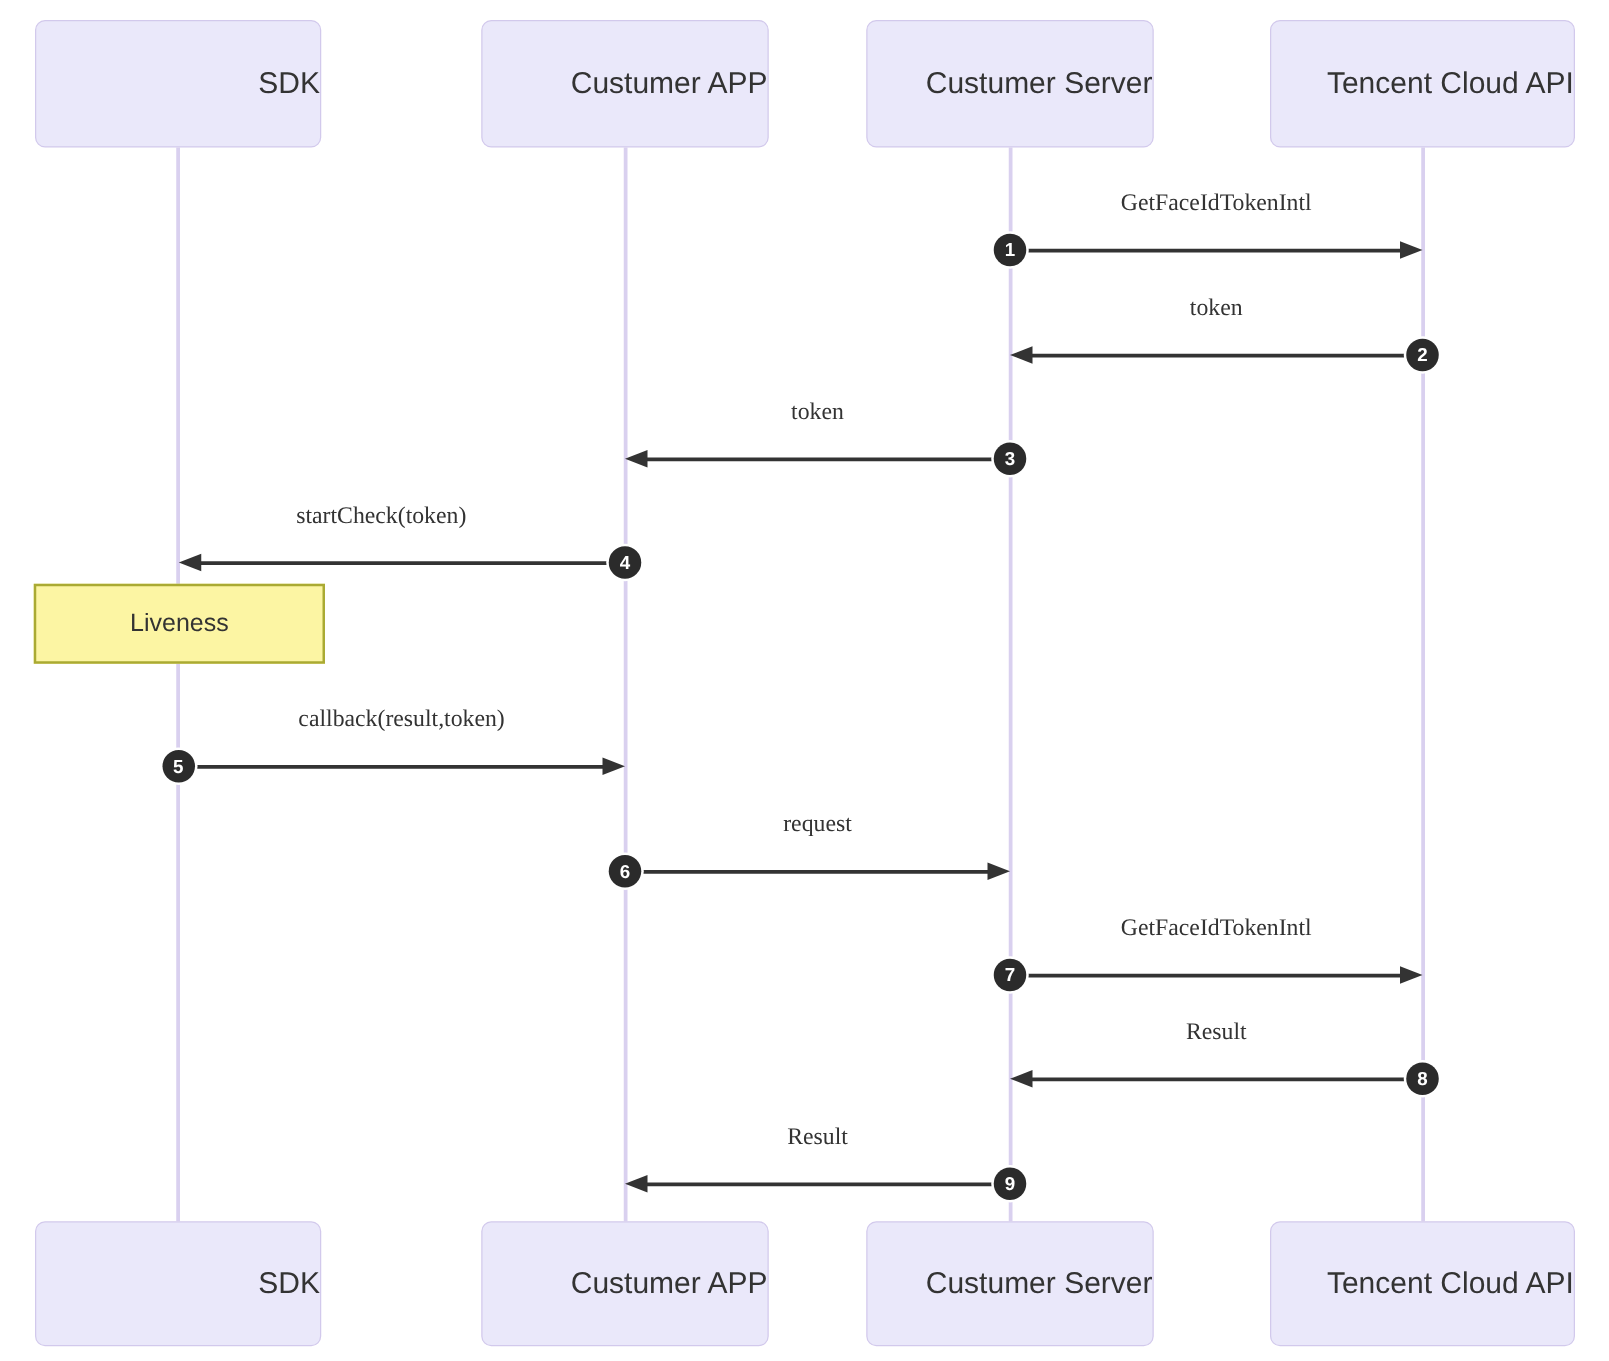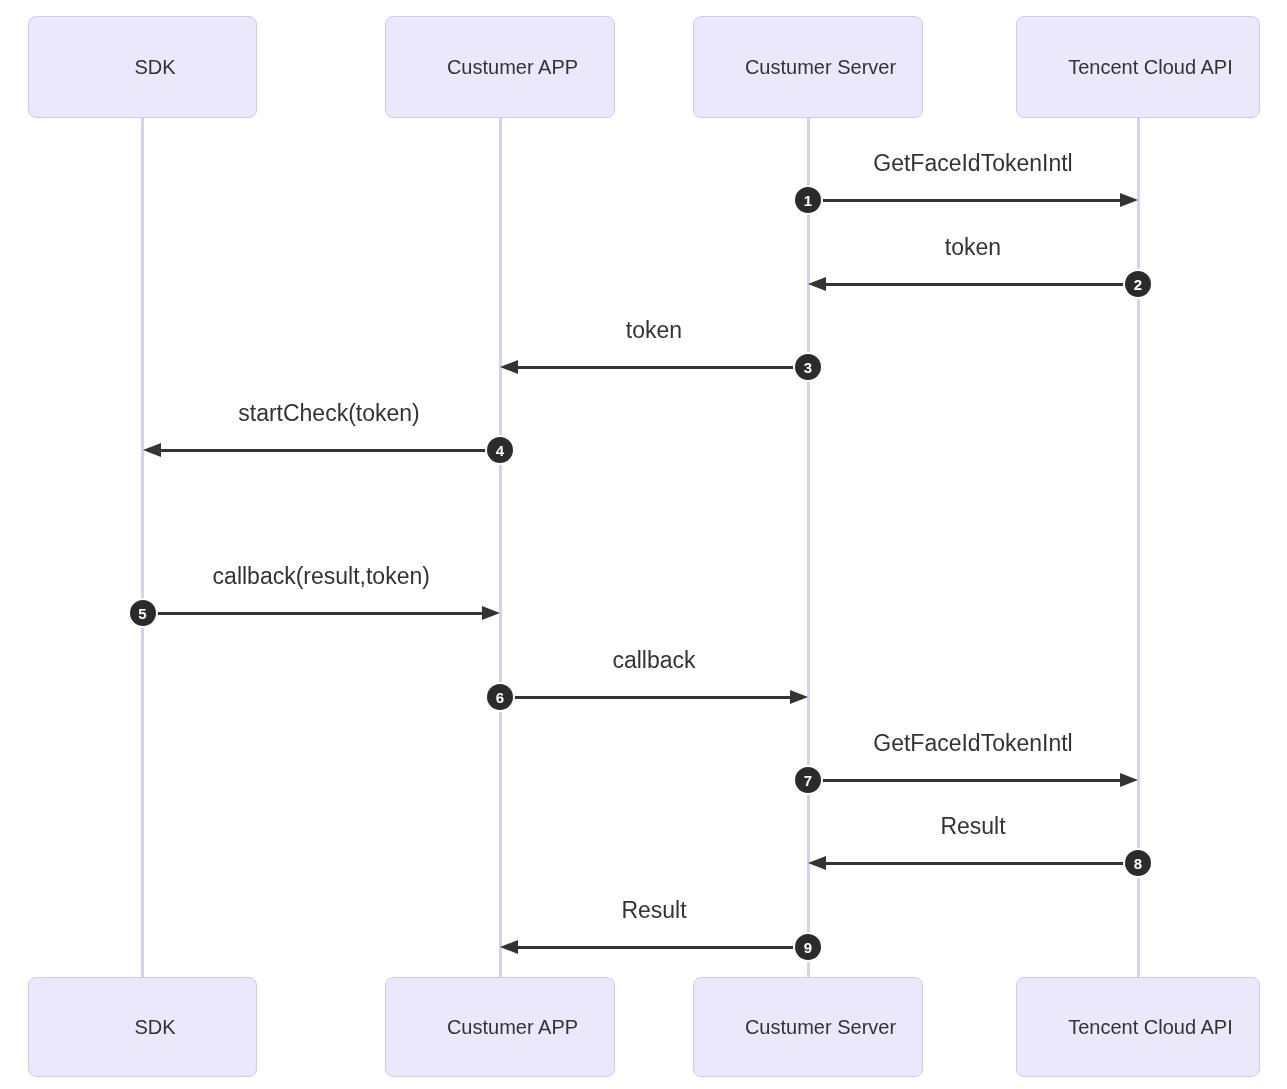--- a/index.html
+++ b/index.html
@@ -16,27 +16,28 @@
   #canvas{
     position:relative; width:1287px; height:1089px;
     background:var(--bg); overflow:hidden;
   }
   .lifeline{
     position:absolute; width:3px; background:var(--lifeline); z-index:0;
   }
   .actor-box{
     position:absolute; background:var(--actor-fill);
     border:1.5px solid var(--actor-border); border-radius:8px;
-    display:flex; align-items:center; justify-content:center;
-    font-size:20px; color:var(--text); z-index:2; box-sizing:border-box;padding-left:25px;
+    display:flex; align-items:center; justify-content:flex-end;
+    font-size:24px; color:var(--text); z-index:2; box-sizing:border-box;padding-left:25px;
   }
   .msg-label{
     position:absolute; transform:translateX(-50%);
-    font-size:23px; color:var(--text); white-space:nowrap; z-index:1;
+    font-size:19px; color:var(--text); white-space:nowrap; z-index:1;
     line-height:22px;
+    font-family:Liberation Serif, serif;
   }
   .msg-line{
     position:absolute; height:3px; background:var(--arrow); z-index:1;
   }
   .arrowhead{
     position:absolute; width:0; height:0; z-index:1;
     border-top:7px solid transparent; border-bottom:7px solid transparent;
   }
   .arrowhead.right{ border-left:18px solid var(--arrow); }
   .arrowhead.left { border-right:18px solid var(--arrow); }
@@ -91,37 +92,40 @@
     <div class="arrowhead right" style="left: 1120px; top: 193px;"></div>
     <div class="seq-badge" style="left: 795px; top: 187px;">1</div>
     <div class="msg-label" style="left: 973px; top: 236px;">token</div>
     <div class="msg-line" style="left: 824px; width: 314px; top: 282.5px;"></div>
     <div class="arrowhead left" style="left: 808px; top: 277px;"></div>
     <div class="seq-badge" style="left: 1125px; top: 271px;">2</div>
     <div class="msg-label" style="left: 654px; top: 319px;">token</div>
     <div class="msg-line" style="left: 516px; width: 292px; top: 365.5px;"></div>
     <div class="arrowhead left" style="left: 500px; top: 360px;"></div>
     <div class="seq-badge" style="left: 795px; top: 354px;">3</div>
-    <div class="msg-label" style="left: 329px; top: 402px;">startCheck(token)</div>
+    <div class="msg-label" style="left: 305px; top: 402px;">startCheck(token)</div>
     <div class="msg-line" style="left: 158.5px; width: 341.5px; top: 448.5px;"></div>
     <div class="arrowhead left" style="left: 142.5px; top: 443px;"></div>
     <div class="seq-badge" style="left: 487px; top: 437px;">4</div>
     <div class="msg-label" style="left: 321.25px; top: 565px;">callback(result,token)</div>
     <div class="msg-line" style="left: 142.5px; width: 341.5px; top: 611.5px;"></div>
     <div class="arrowhead right" style="left: 482px; top: 606px;"></div>
     <div class="seq-badge" style="left: 129.5px; top: 600px;">5</div>
-    <div class="msg-label" style="left: 654px; top: 649px;">callback</div>
+    <div class="msg-label" style="left: 654px; top: 649px;">request</div>
     <div class="msg-line" style="left: 500px; width: 292px; top: 695.5px;"></div>
     <div class="arrowhead right" style="left: 790px; top: 690px;"></div>
     <div class="seq-badge" style="left: 487px; top: 684px;">6</div>
     <div class="msg-label" style="left: 973px; top: 732px;">GetFaceIdTokenIntl</div>
     <div class="msg-line" style="left: 808px; width: 314px; top: 778.5px;"></div>
     <div class="arrowhead right" style="left: 1120px; top: 773px;"></div>
     <div class="seq-badge" style="left: 795px; top: 767px;">7</div>
     <div class="msg-label" style="left: 973px; top: 815px;">Result</div>
     <div class="msg-line" style="left: 824px; width: 314px; top: 861.5px;"></div>
     <div class="arrowhead left" style="left: 808px; top: 856px;"></div>
     <div class="seq-badge" style="left: 1125px; top: 850px;">8</div>
     <div class="msg-label" style="left: 654px; top: 899px;">Result</div>
     <div class="msg-line" style="left: 516px; width: 292px; top: 945.5px;"></div>
     <div class="arrowhead left" style="left: 500px; top: 940px;"></div>
     <div class="seq-badge" style="left: 795px; top: 934px;">9</div>
+    <div class="note-box" style="left: 27px; top: 467px; width: 233px; height: 64px;">
+      <span>Liveness</span>
+    </div>
   </div>
 
 </body></html>

